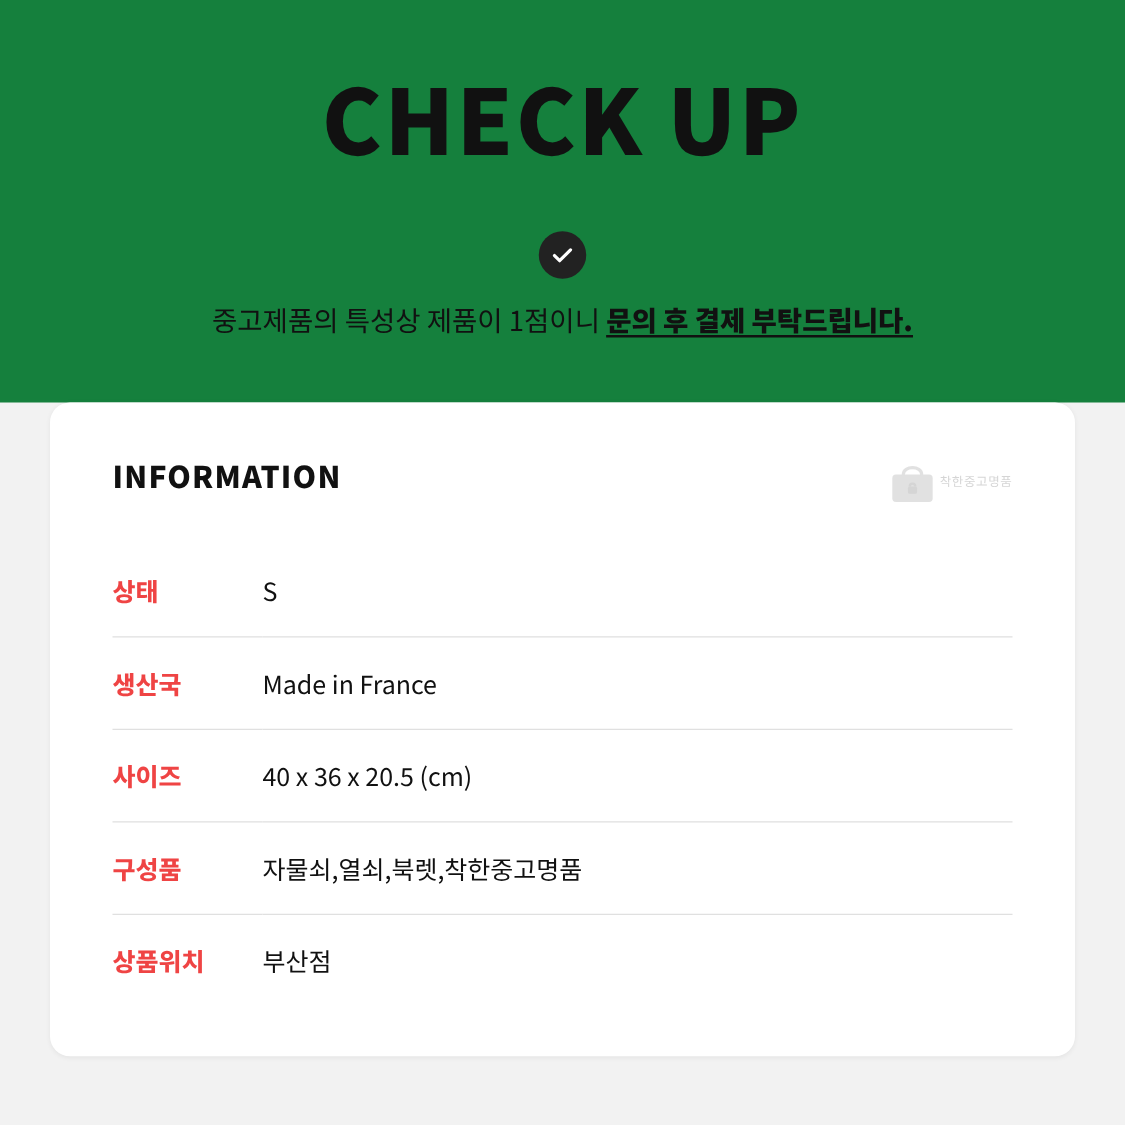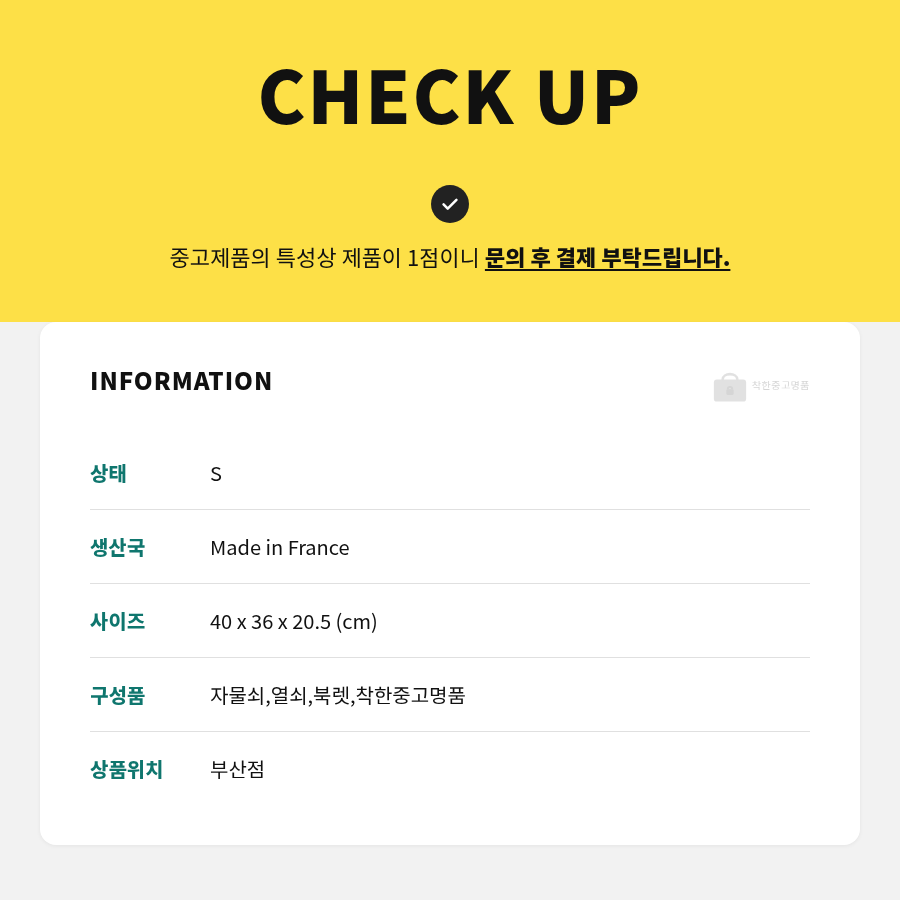--- a/index.html
+++ b/index.html
@@ -10,21 +10,21 @@
 
     body {
       width: 900px;
       min-height: 900px;
       font-family: -apple-system, BlinkMacSystemFont, 'Apple SD Gothic Neo', 'Noto Sans KR', sans-serif;
       background-color: #f2f2f2;
       color: #111;
     }
 
     .top-section {
-      background-color: #fde047;
+      background-color: #15803d;
       padding: 40px 60px 50px 60px;
     }
 
     .page-title {
       text-align: center;
       font-size: 72px;
       font-weight: 900;
       letter-spacing: 2px;
       margin-bottom: 40px;
       color: #111;
@@ -127,21 +127,21 @@
     }
 
     .info-table td {
       padding: 22px 0;
       vertical-align: middle;
     }
 
     .info-table td.label {
       font-size: 20px;
       font-weight: 800;
-      color: #0f766e;
+      color: #ef4444;
       width: 120px;
       min-width: 120px;
     }
 
     .info-table td.value {
       font-size: 20px;
       color: #111;
       font-weight: 400;
     }
   </style>

